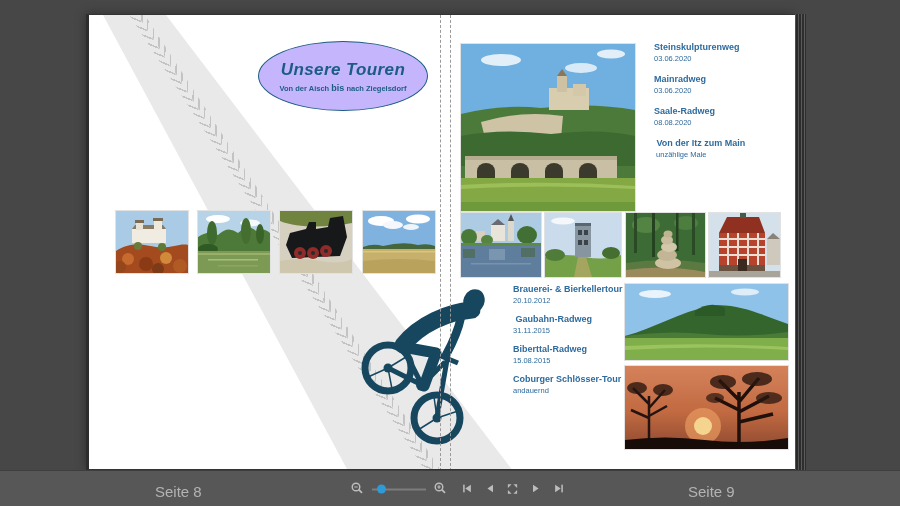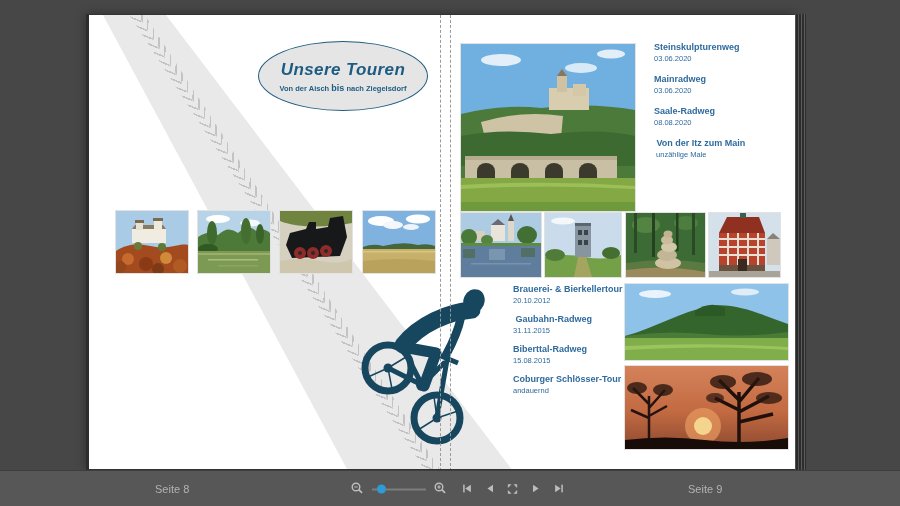--- a/index.html
+++ b/index.html
@@ -35,21 +35,21 @@
     opacity:.85;
   }
   .fold-line { position:absolute; top:0; height:456px; width:0; border-left:1px dashed #9a9a9a; }
   .fold-a { left:351px; } .fold-b { left:361px; }
 
   
   .title-ellipse {
     position:absolute; left:169px; top:26px; width:170px; height:70px;
     border:1.5px solid #1d5c82; border-radius:50%;
     display:flex; flex-direction:column; align-items:center; justify-content:center;
-    background:#e5e5e5; gap:3px;
+    background:#c4b5fd; gap:3px;
   }
   .book-title { font-size:17px; font-weight:700; font-style:italic; color:#1d5c82; letter-spacing:.4px; }
   .book-subtitle { font-size:7.5px; font-weight:700; color:#1d5c82; white-space:pre; }
   .book-subtitle .bis { font-size:9px; }
 
   
   .ph { position:absolute; overflow:hidden; outline:1px solid #e2e2e2; }
   .ph svg { display:block; width:100%; height:100%; }
 
   
@@ -59,21 +59,21 @@
   .t-name { font-size:9px; font-weight:600; color:#2e6b9e; line-height:11px; white-space:pre-wrap; }
   .t-date { font-size:7.5px; color:#2e6b9e; line-height:9px; margin-top:1px; white-space:pre-wrap; }
 
   .biker { position:absolute; left:259px; top:271px; width:165px; height:175px; }
 
   
   .statusbar {
     position:absolute; left:0; bottom:0; width:900px; height:36px;
     background:#575757; border-top:1px solid #3e3e3e;
   }
-  .page-label { position:absolute; top:12px; font-size:11px; color:#b3b3b3;text-align:center; }
+  .page-label { position:absolute; top:12px; font-size:15px; color:#b3b3b3;text-align:center; }
   .page-label.left  { left:155px; }
   .page-label.right { left:688px; }
 
   .controls {
     position:absolute; left:458px; top:50%; transform:translate(-50%,-50%);
     display:flex; align-items:center; gap:7px;
   }
   .ctl { width:15px; height:15px; display:flex; align-items:center; justify-content:center; color:#bcbcbc; cursor:pointer; }
   .ctl svg { display:block; }
   .slider { position:relative; width:54px; height:15px; cursor:pointer; }

